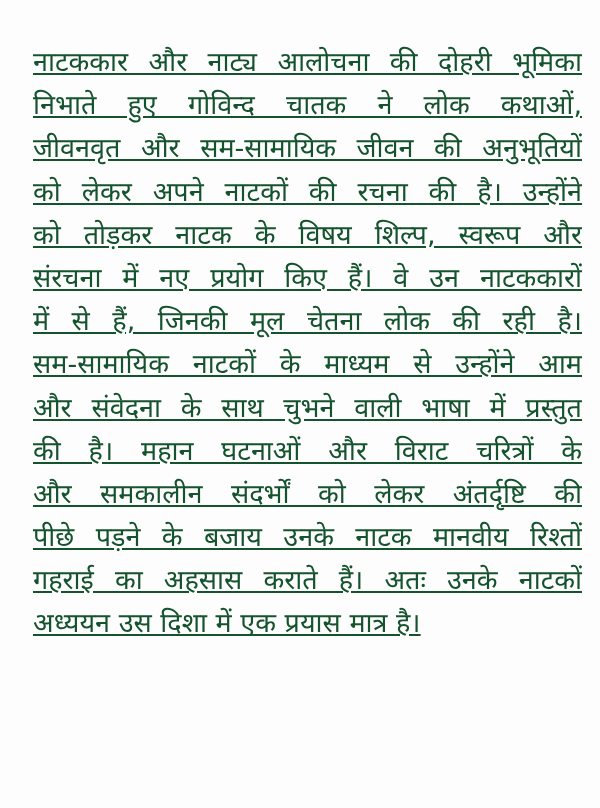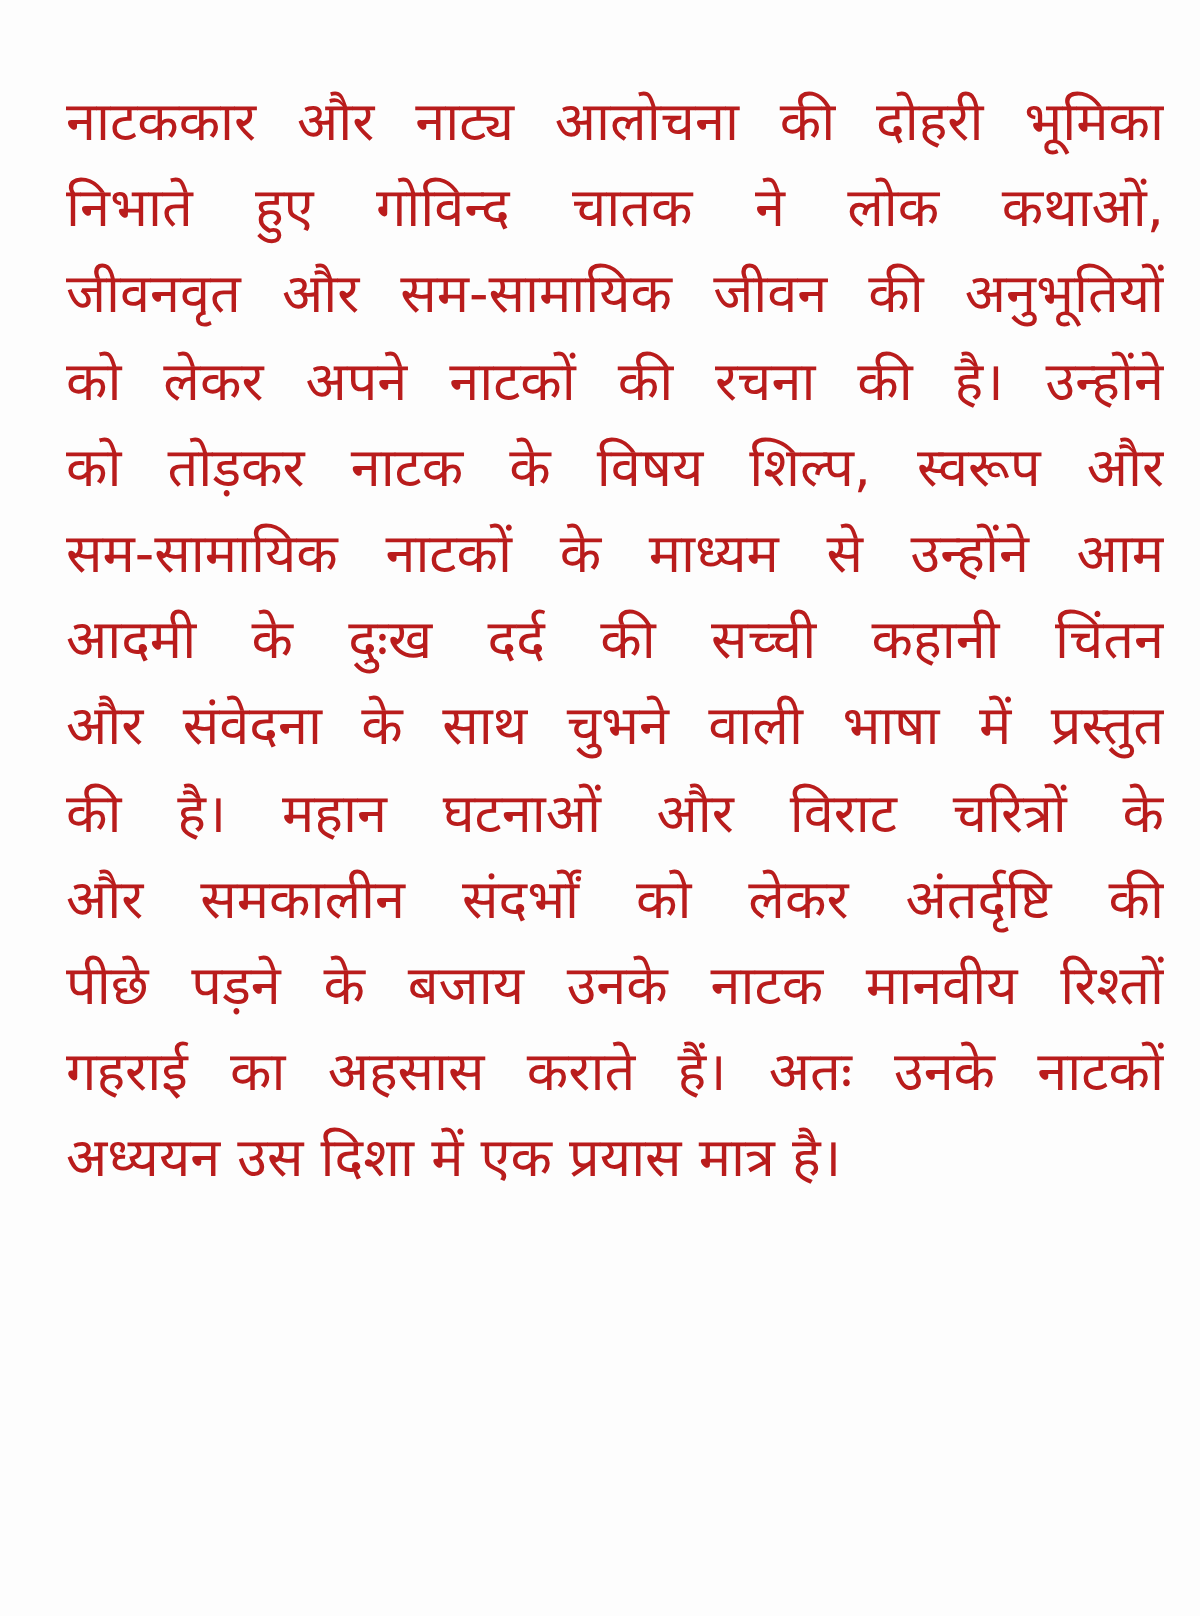--- a/index.html
+++ b/index.html
@@ -12,41 +12,43 @@
     width: 600px; height: 808px;
     box-sizing: border-box;
     padding: 40px 18px 0 33px;
   }
   .line {
     display: block;
     font-family: "DejaVu Sans", sans-serif;
     font-size: 27px;
     line-height: 43.2px;
     height: 43.2px;
-    color: #b91c1c;
+    color: #14532d;
     white-space: nowrap;
     text-align: justify;
     text-align-last: justify;
     width: 549px;
     overflow: hidden;
+    text-decoration: underline;
   }
   .line.last { text-align-last: left; }
 </style>
 </head>
 <body>
 
 <div class="page">
   <div class="paragraph">
     <span class="line">नाटककार और नाट्य आलोचना की दोहरी भूमिका</span>
     <span class="line">निभाते हुए गोविन्द चातक ने लोक कथाओं,</span>
     <span class="line">जीवनवृत और सम-सामायिक जीवन की अनुभूतियों</span>
     <span class="line">को लेकर अपने नाटकों की रचना की है। उन्होंने</span>
     <span class="line">को तोड़कर नाटक के विषय शिल्प, स्वरूप और</span>
+    <span class="line">संरचना में नए प्रयोग किए हैं। वे उन नाटककारों</span>
+    <span class="line">में से हैं, जिनकी  मूल चेतना लोक की रही है।</span>
     <span class="line">सम-सामायिक नाटकों के माध्यम से उन्होंने आम</span>
-    <span class="line">आदमी के दुःख दर्द की सच्ची कहानी चिंतन</span>
     <span class="line">और संवेदना के साथ चुभने वाली भाषा में प्रस्तुत</span>
     <span class="line">की है। महान घटनाओं और विराट चरित्रों के</span>
     <span class="line">और समकालीन संदर्भों को लेकर अंतर्दृष्टि की</span>
     <span class="line">पीछे पड़ने के बजाय उनके नाटक मानवीय रिश्तों</span>
     <span class="line">गहराई का अहसास कराते हैं। अतः उनके नाटकों</span>
     <span class="line last">अध्ययन उस दिशा में एक प्रयास मात्र है।</span>
   </div>
 </div>
 
 </body></html>

